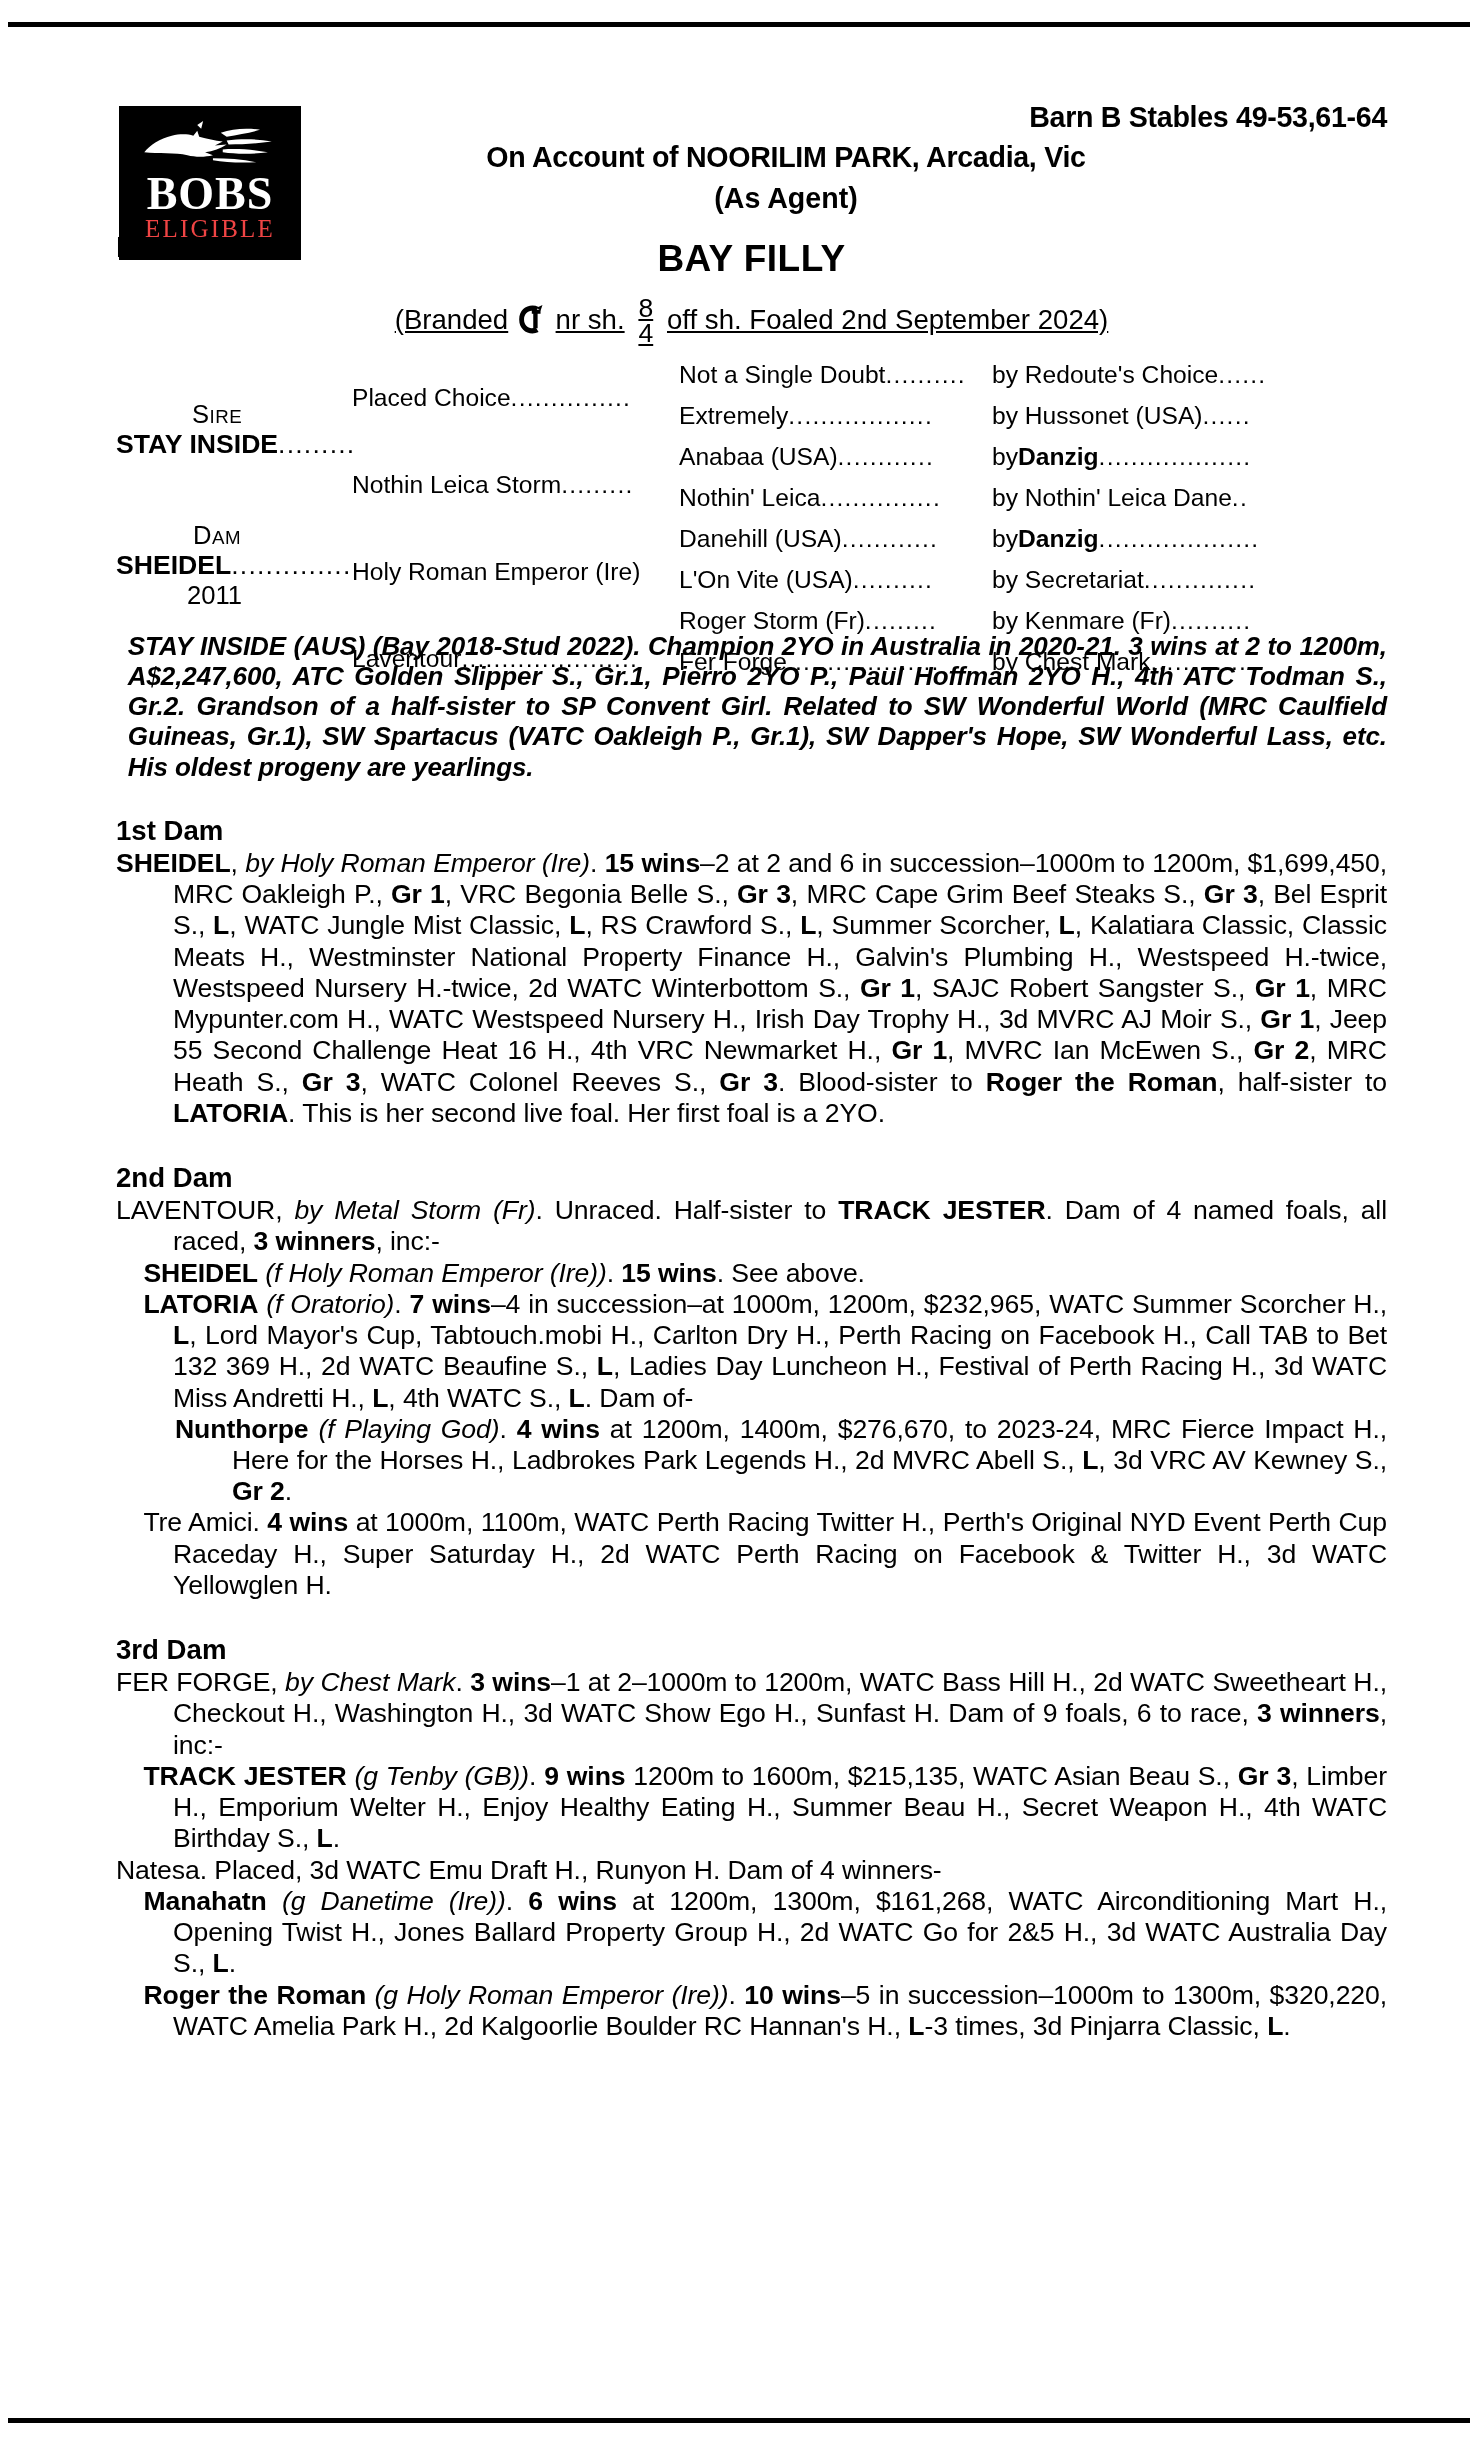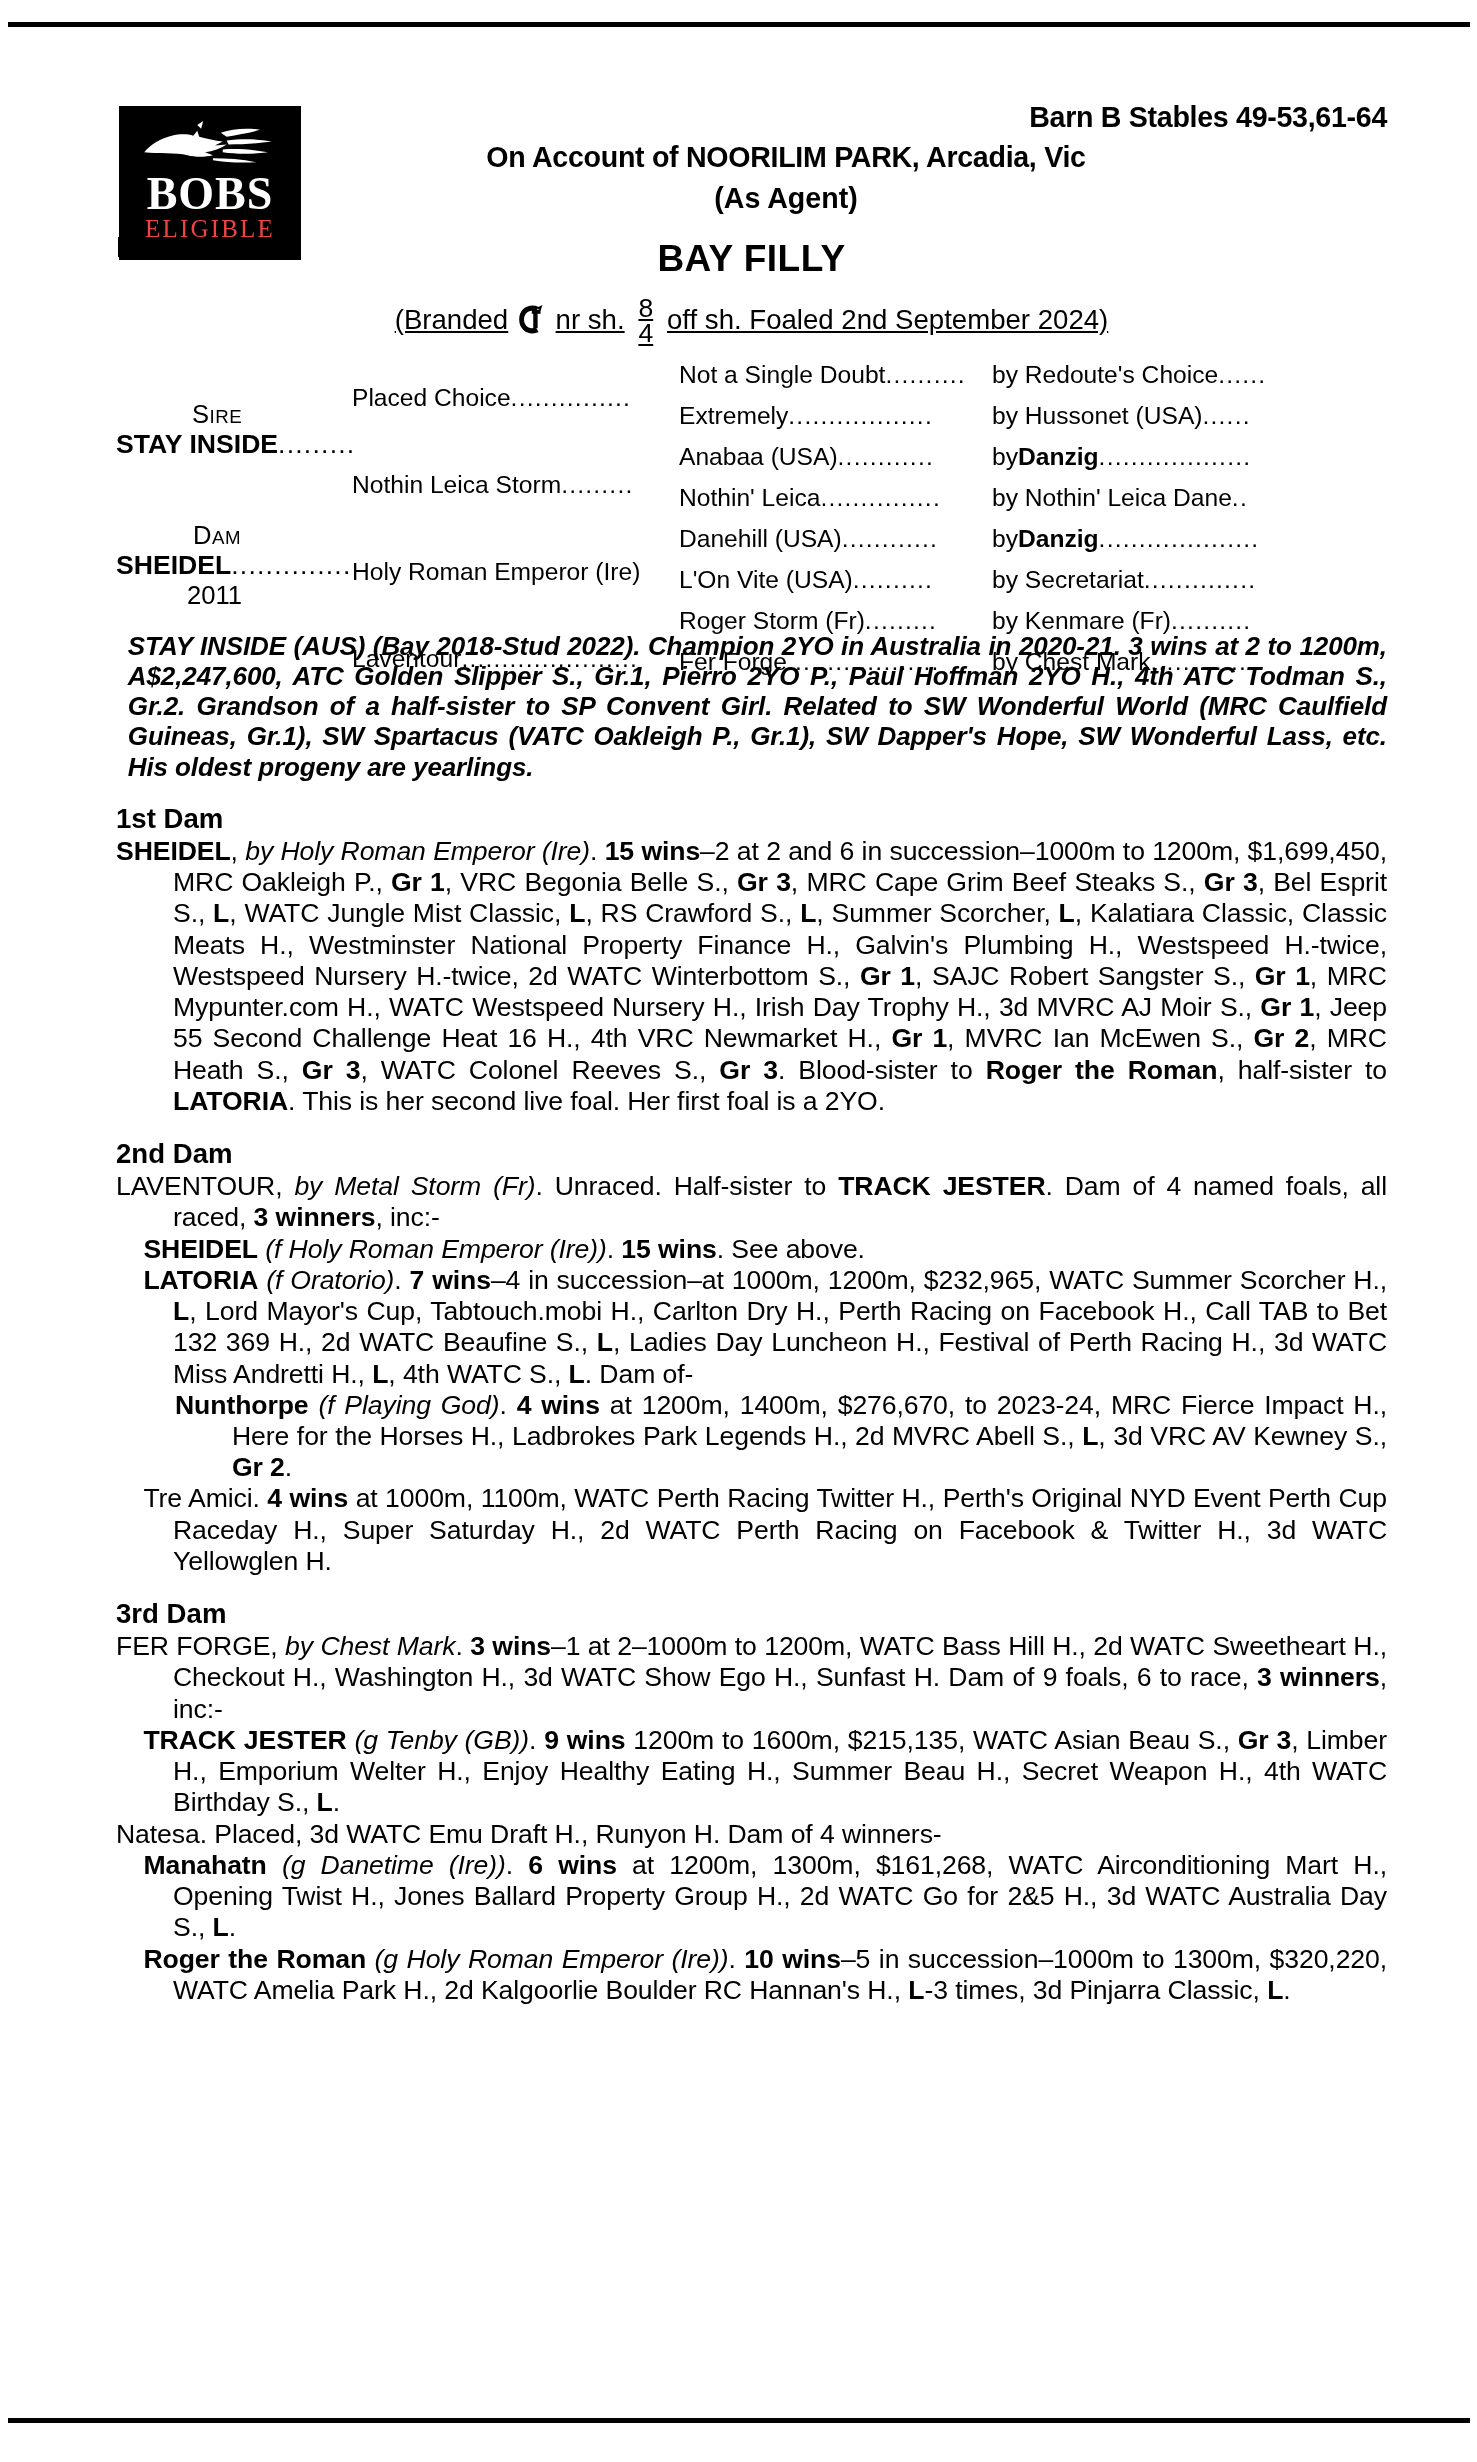--- a/index.html
+++ b/index.html
@@ -210,21 +210,21 @@
     line-height: 1.165;
     text-align: justify;
     letter-spacing: -0.1px;
     padding-left: 11.8px;
   }
 
   
   .dam-head {
     font-weight: bold;
     font-size: 27.6px;
-    margin-top: 21px;
+    margin-top: 33px;
     margin-bottom: 1px;
   }
   .para {
     font-size: 26.6px;
     line-height: 1.175;
     text-align: justify;
     text-justify: inter-word;
     letter-spacing: -0.1px;
   }
   .ind1 { padding-left: 57px; text-indent: -57px; }

